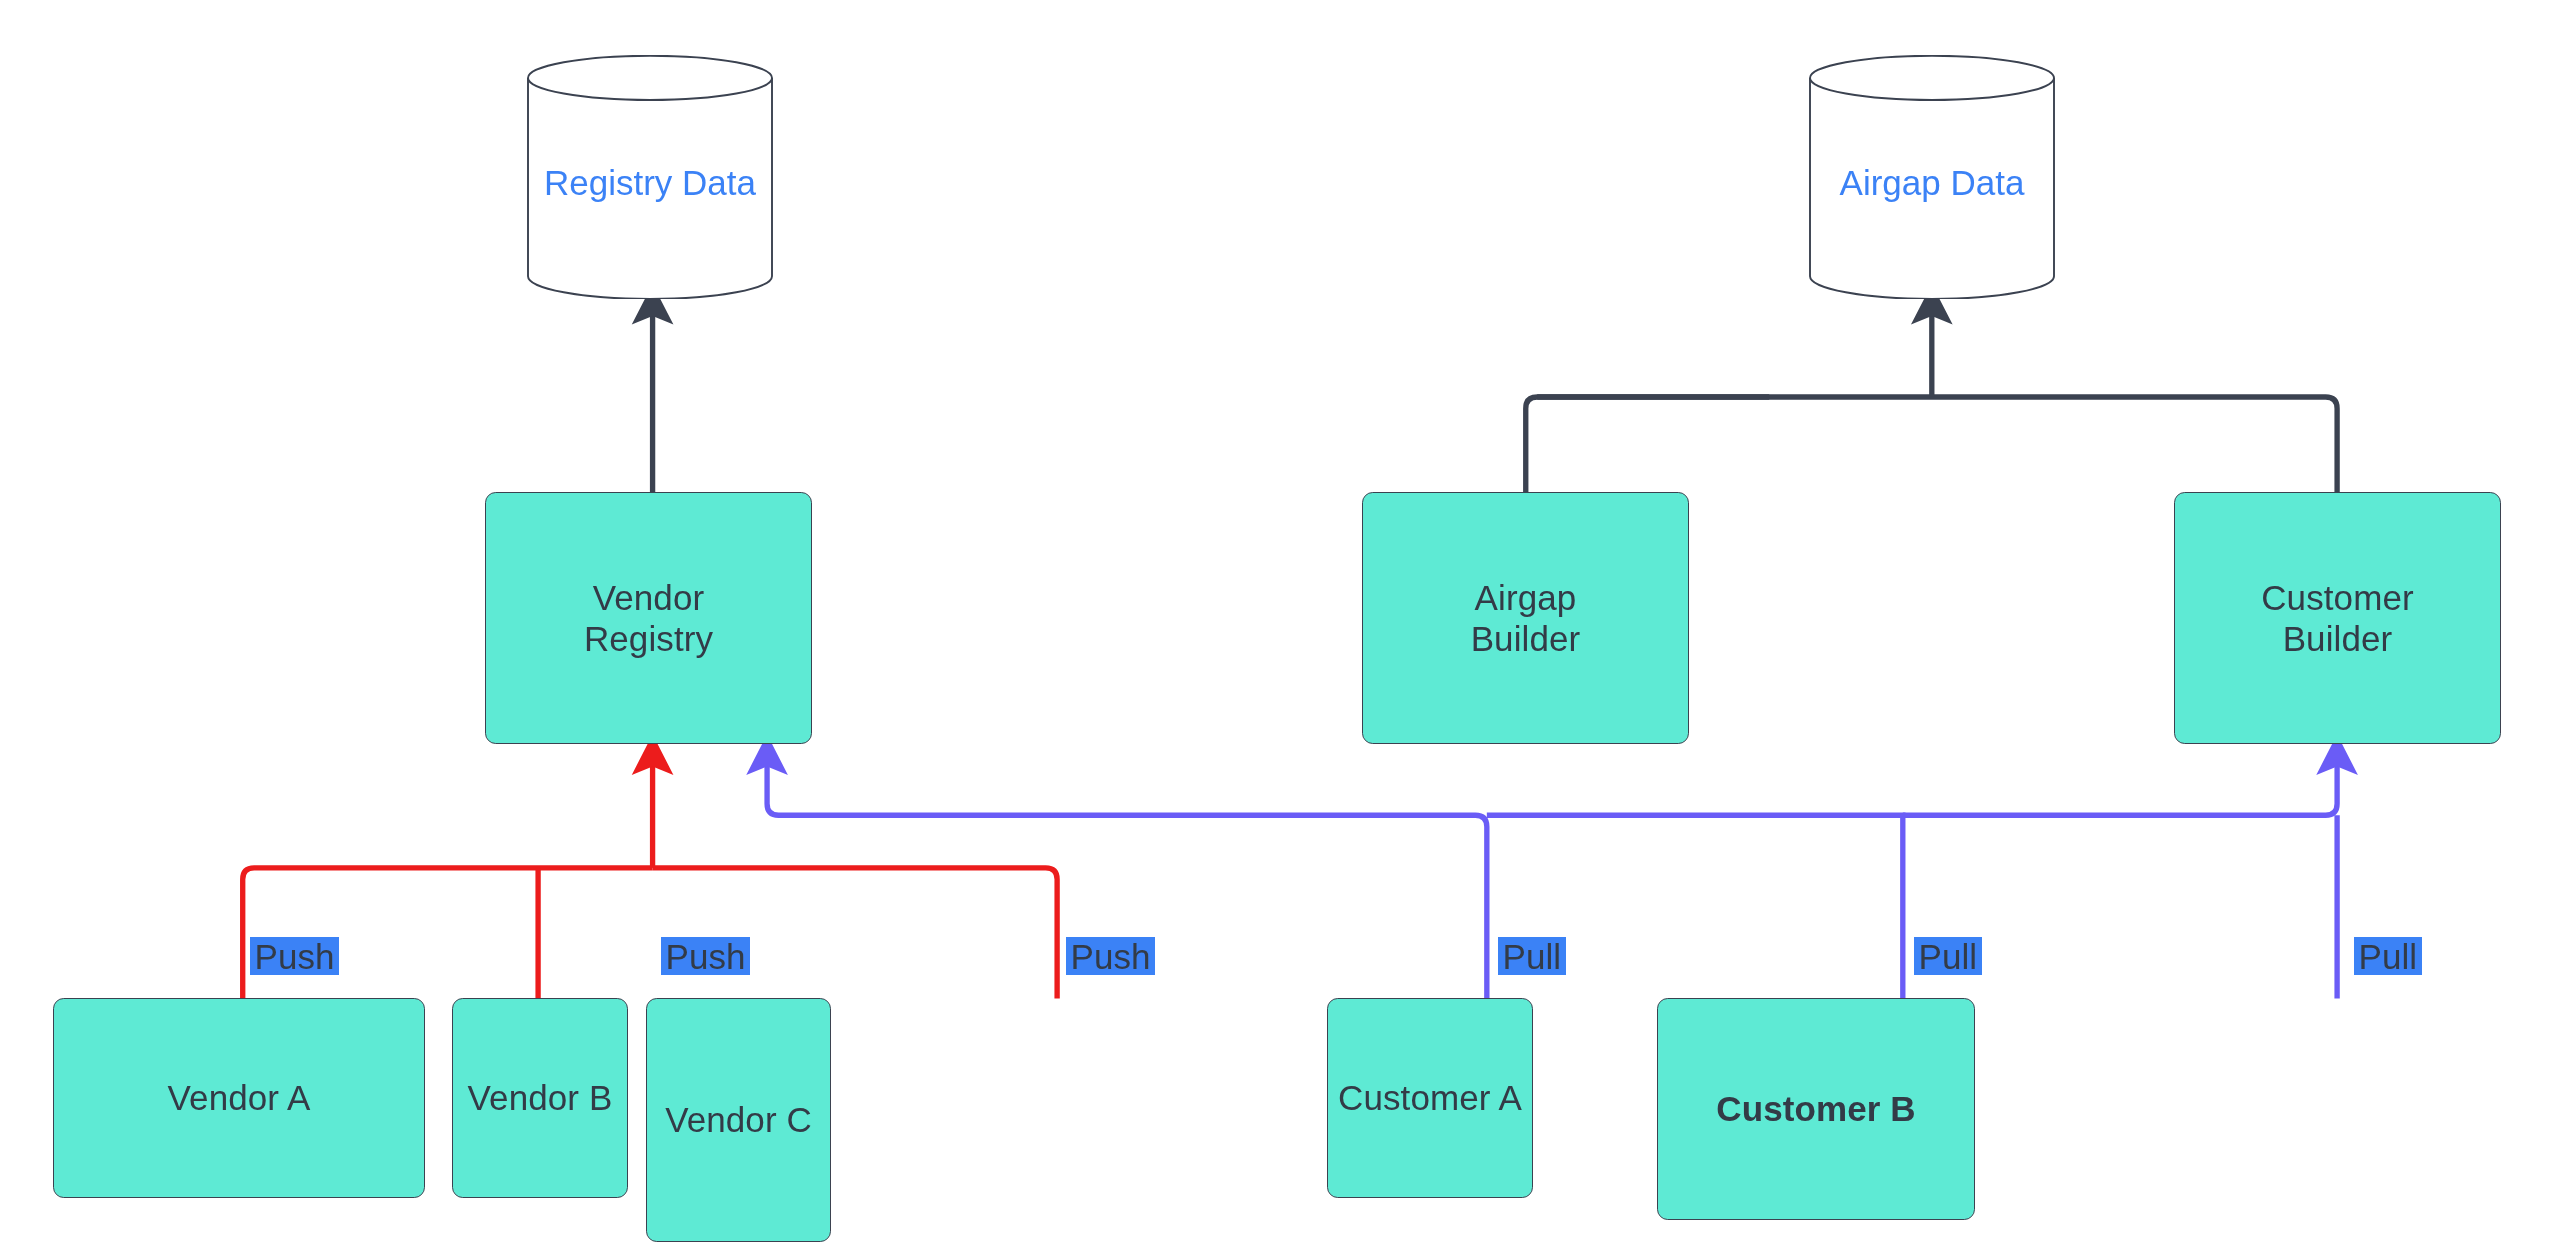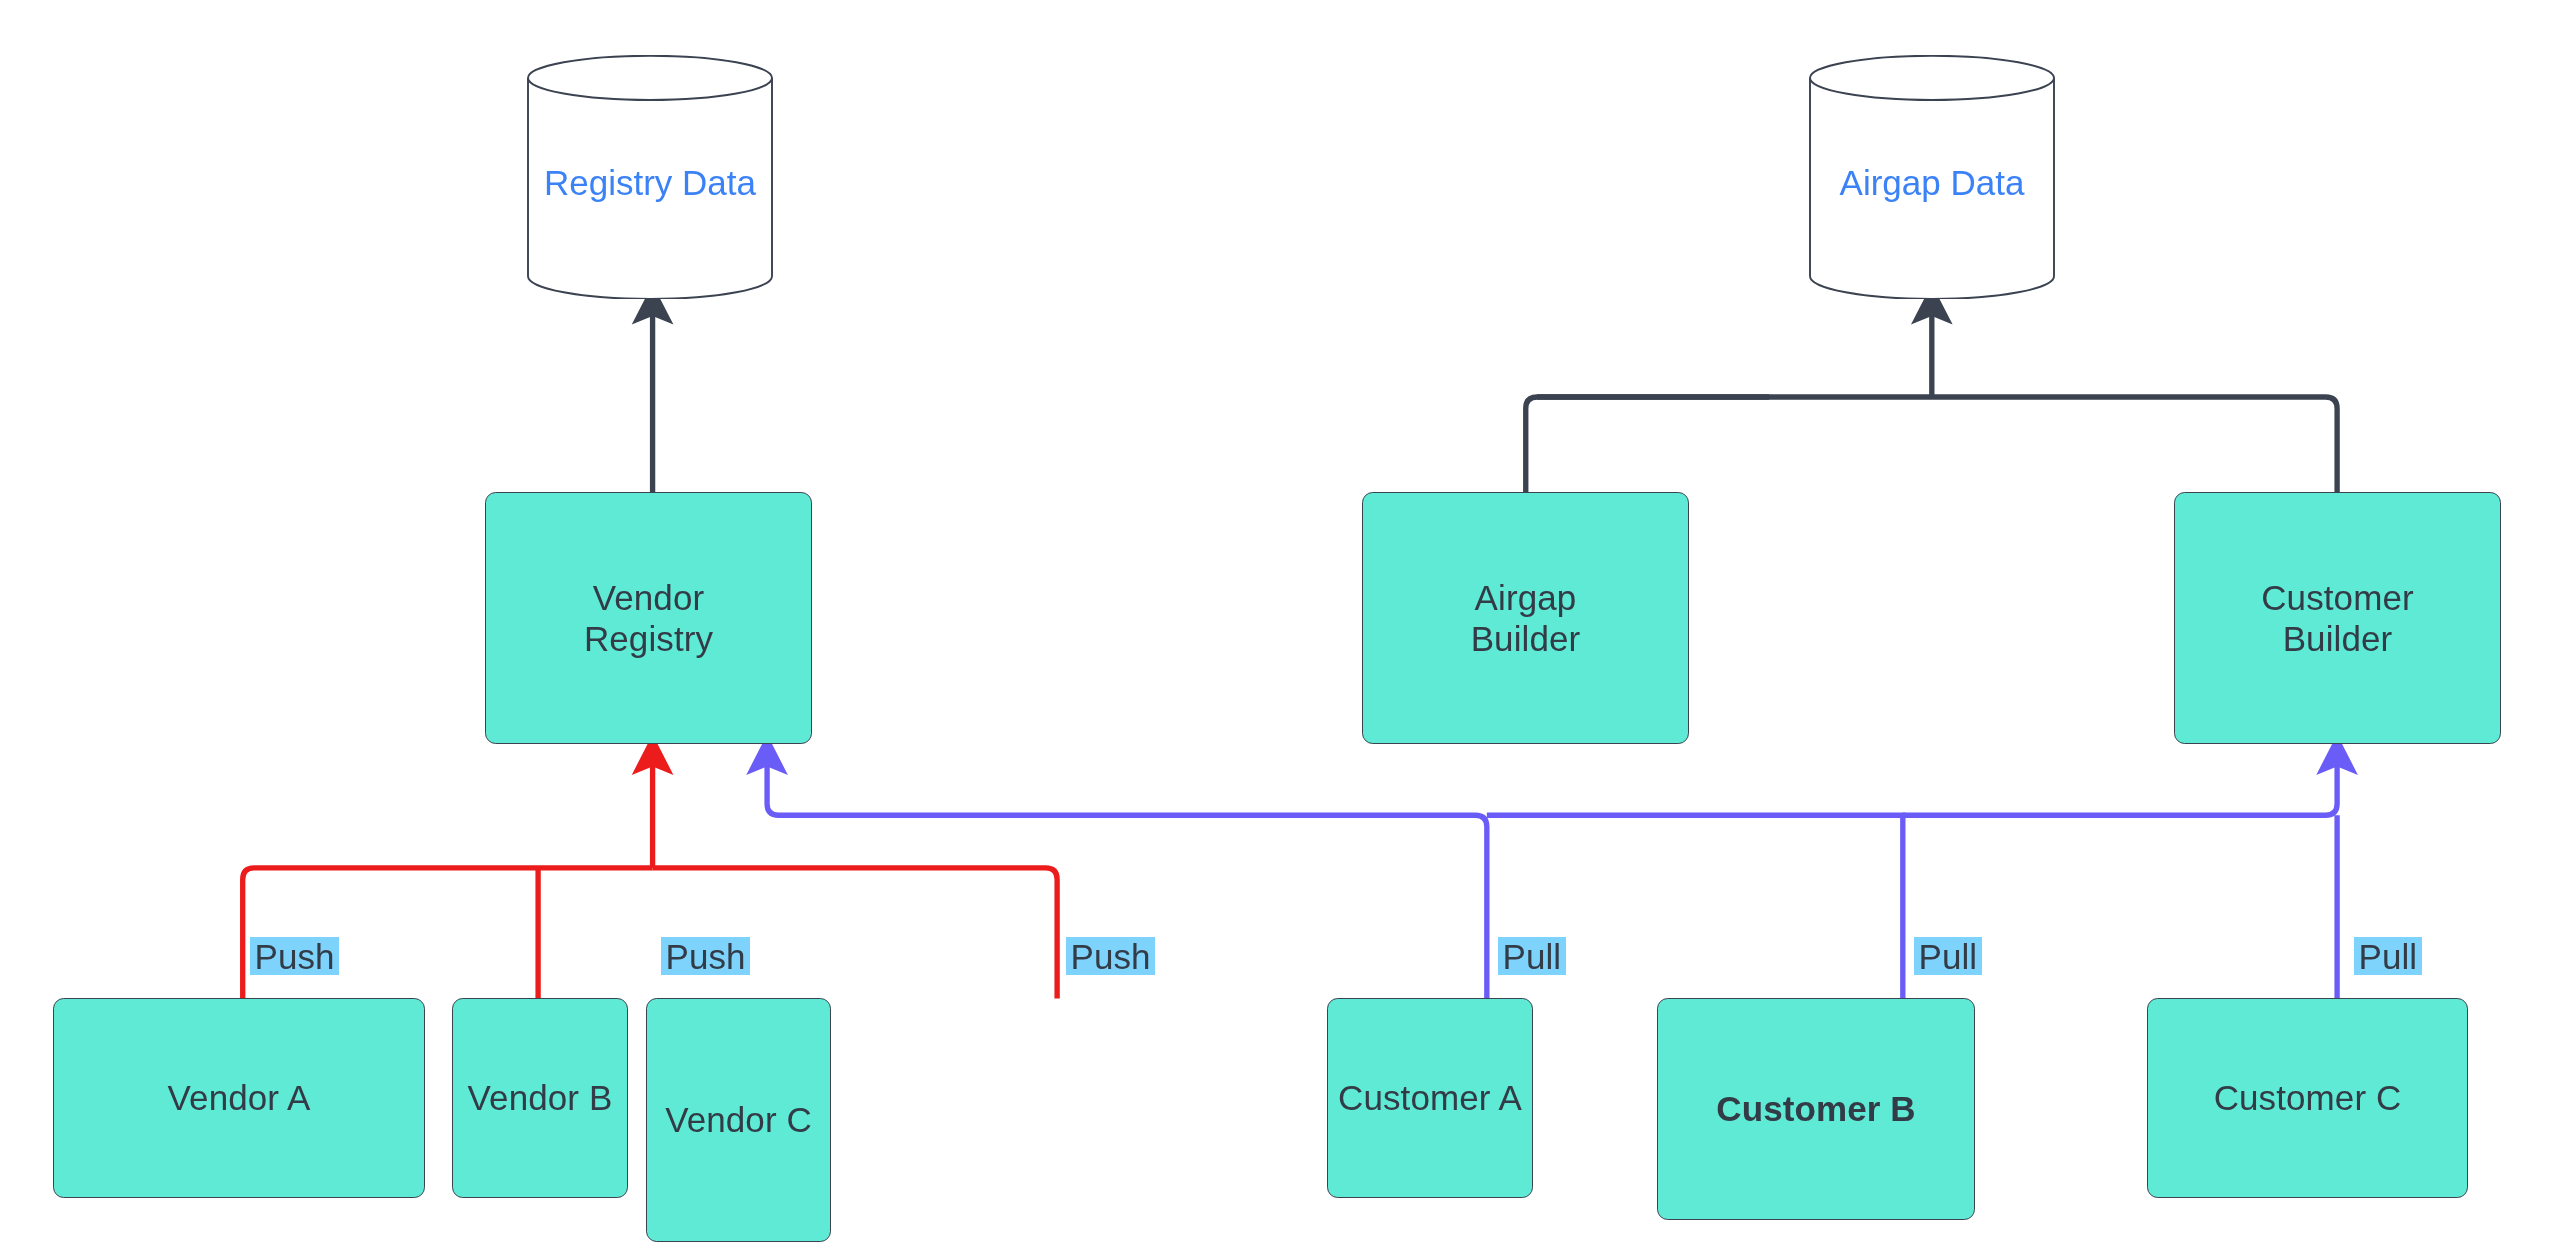--- a/index.html
+++ b/index.html
@@ -63,21 +63,21 @@
     position: absolute;
     left: 0;
     top: 0;
   }
   .edge-label {
     position: absolute;
     color: #333b47;
     font-size: 35px;
     line-height: 1;
     white-space: nowrap;
-    background: #7dd3fc;
+    background: #3b82f6;
     padding: 1.5px 4.6px;
     z-index: 4;
   }
 </style>
 </head>
 <body>
 
 <div id="canvas">
 
   <svg id="wires" viewBox="0 0 3375 1648" xmlns="http://www.w3.org/2000/svg">
@@ -162,23 +162,20 @@
   </div>
   <div class="node" style="left:646px; top:998px; width:185px; height:244px;">
     <span>Vendor C</span>
   </div>
   <div class="node" style="left:1327px; top:998px; width:206px; height:200px;">
     <span>Customer A</span>
   </div>
   <div class="node" style="left:1657px; top:998px; width:318px; height:222px;font-weight:bold;">
     <span>Customer B</span>
   </div>
-  <div class="node" style="left:2147px; top:998px; width:321px; height:200px;">
-    <span>Customer C</span>
-  </div>
 
   <div class="edge-label" style="left:250px; top:937px;">Push</div>
   <div class="edge-label" style="left:661px; top:937px;">Push</div>
   <div class="edge-label" style="left:1066px; top:937px;">Push</div>
   <div class="edge-label" style="left:1498px; top:937px;">Pull</div>
   <div class="edge-label" style="left:1914px; top:937px;">Pull</div>
   <div class="edge-label" style="left:2354px; top:937px;">Pull</div>
 
 </div>
 

